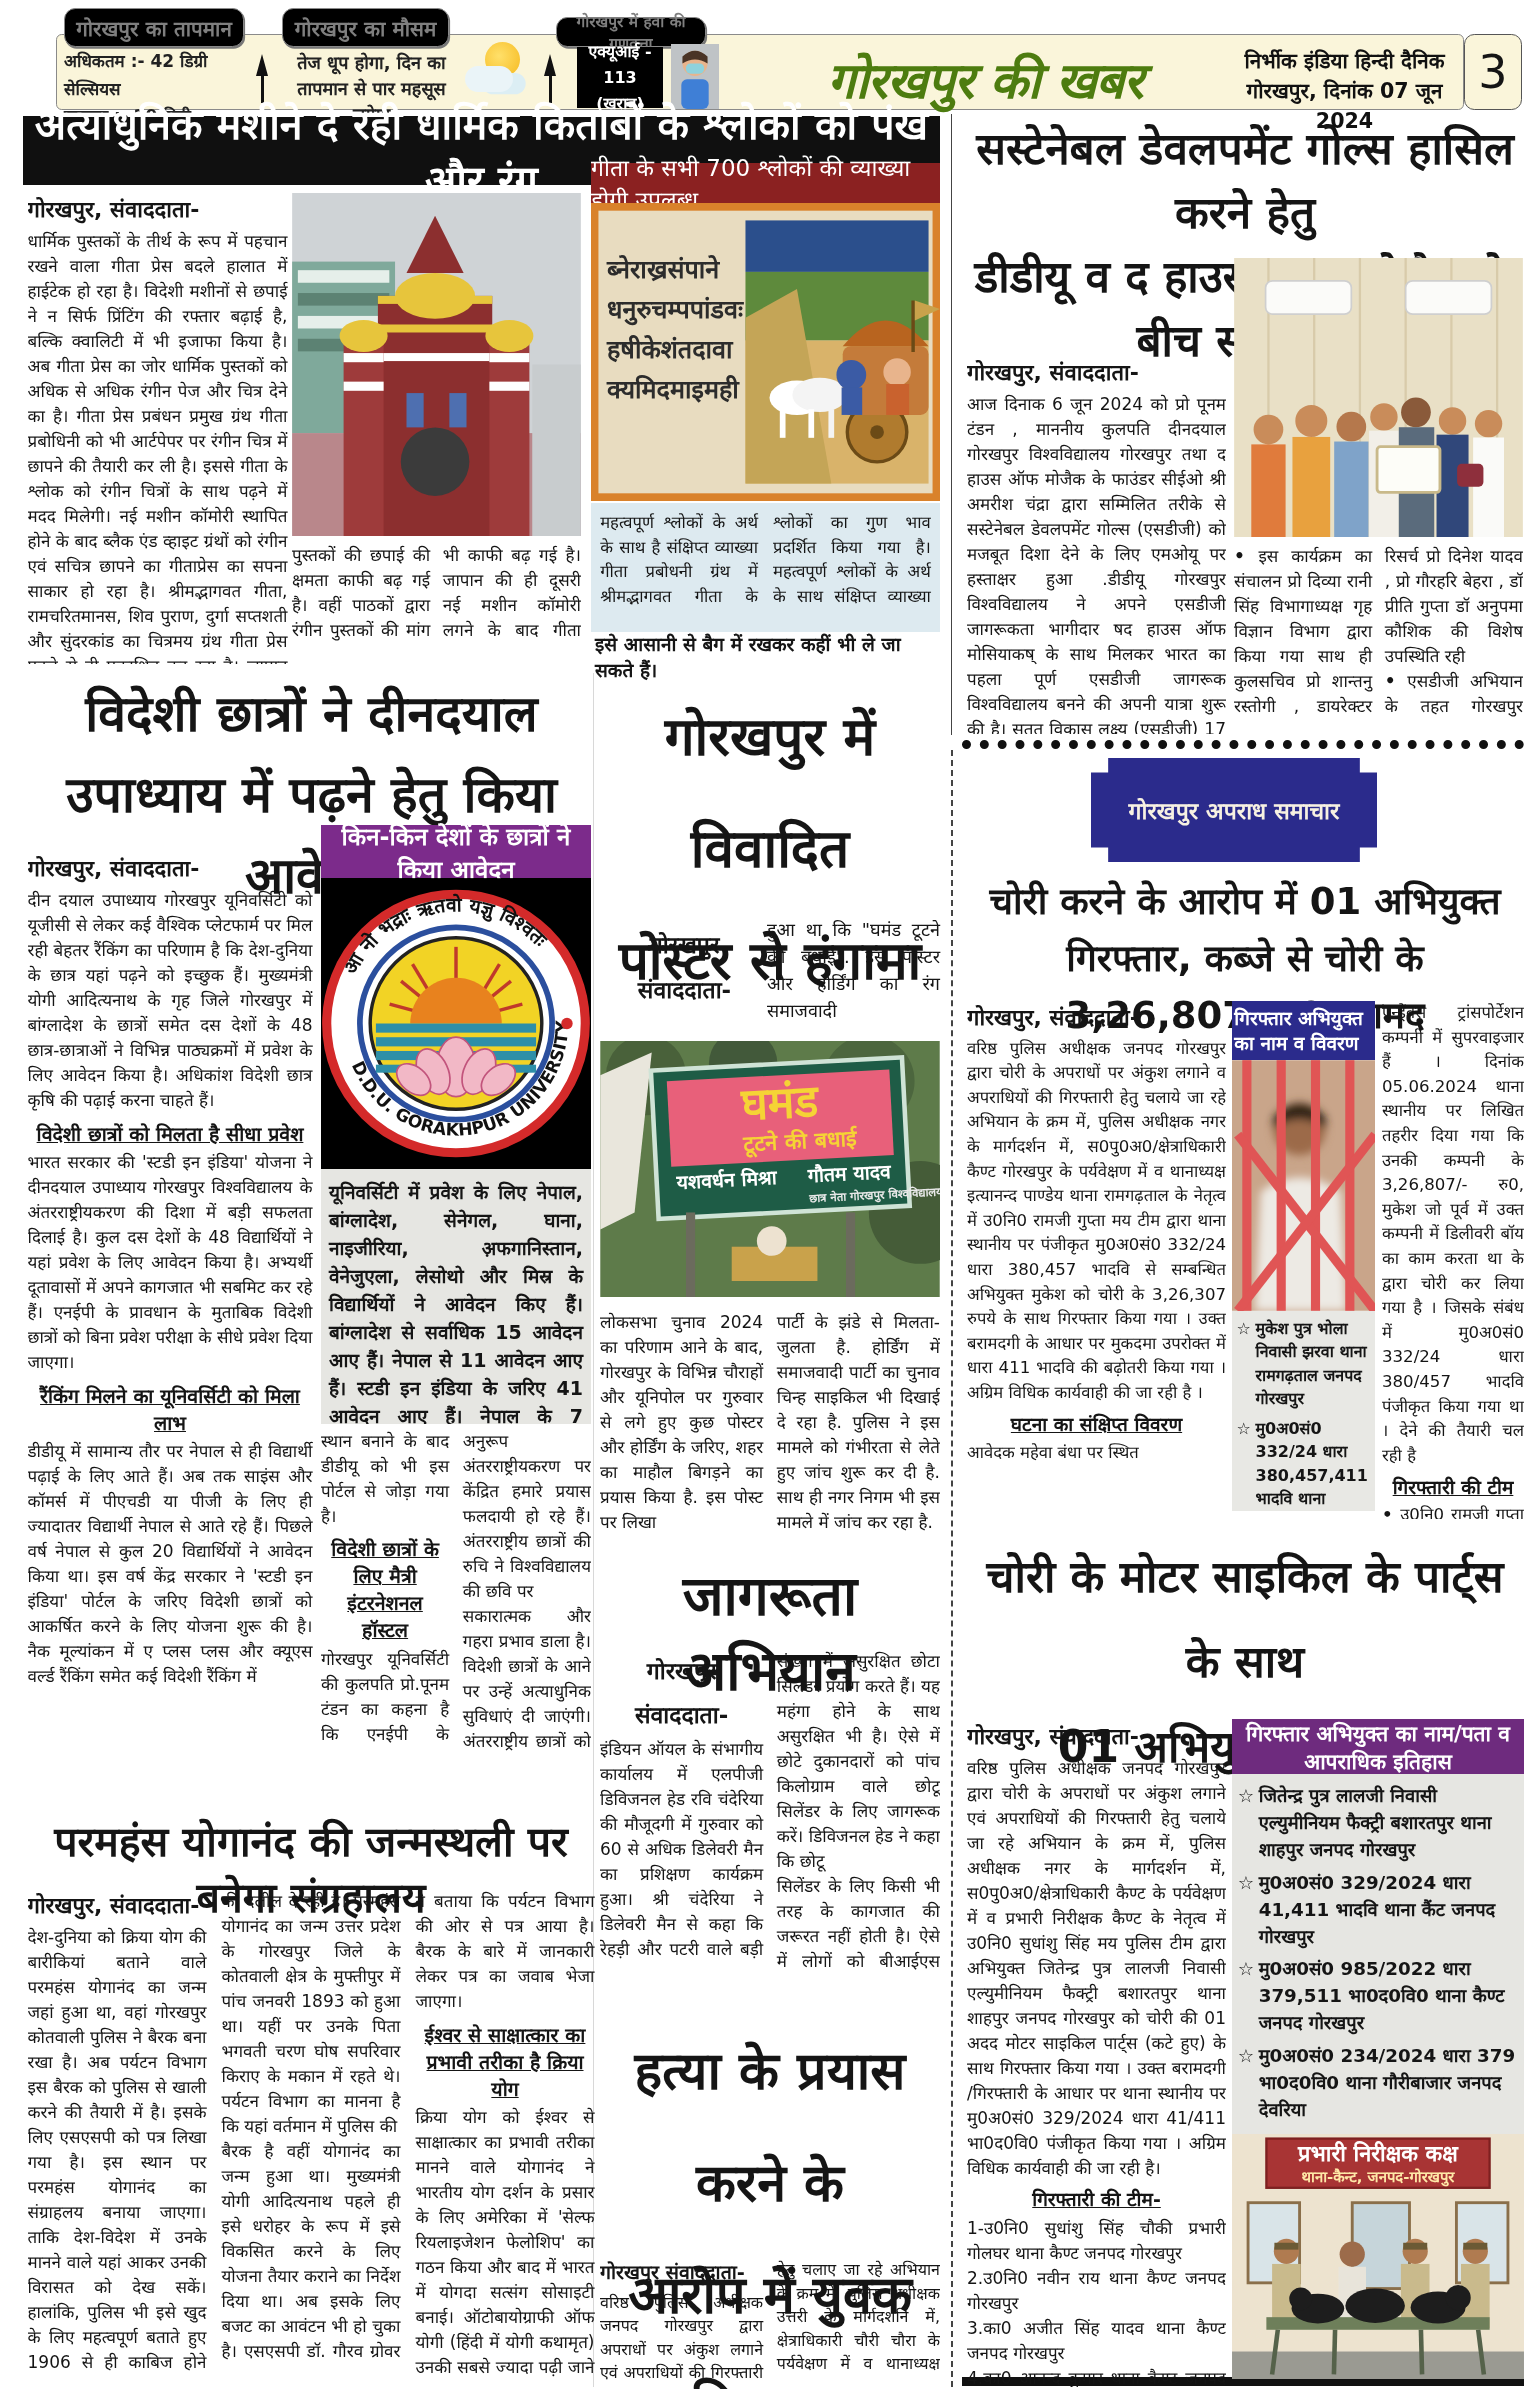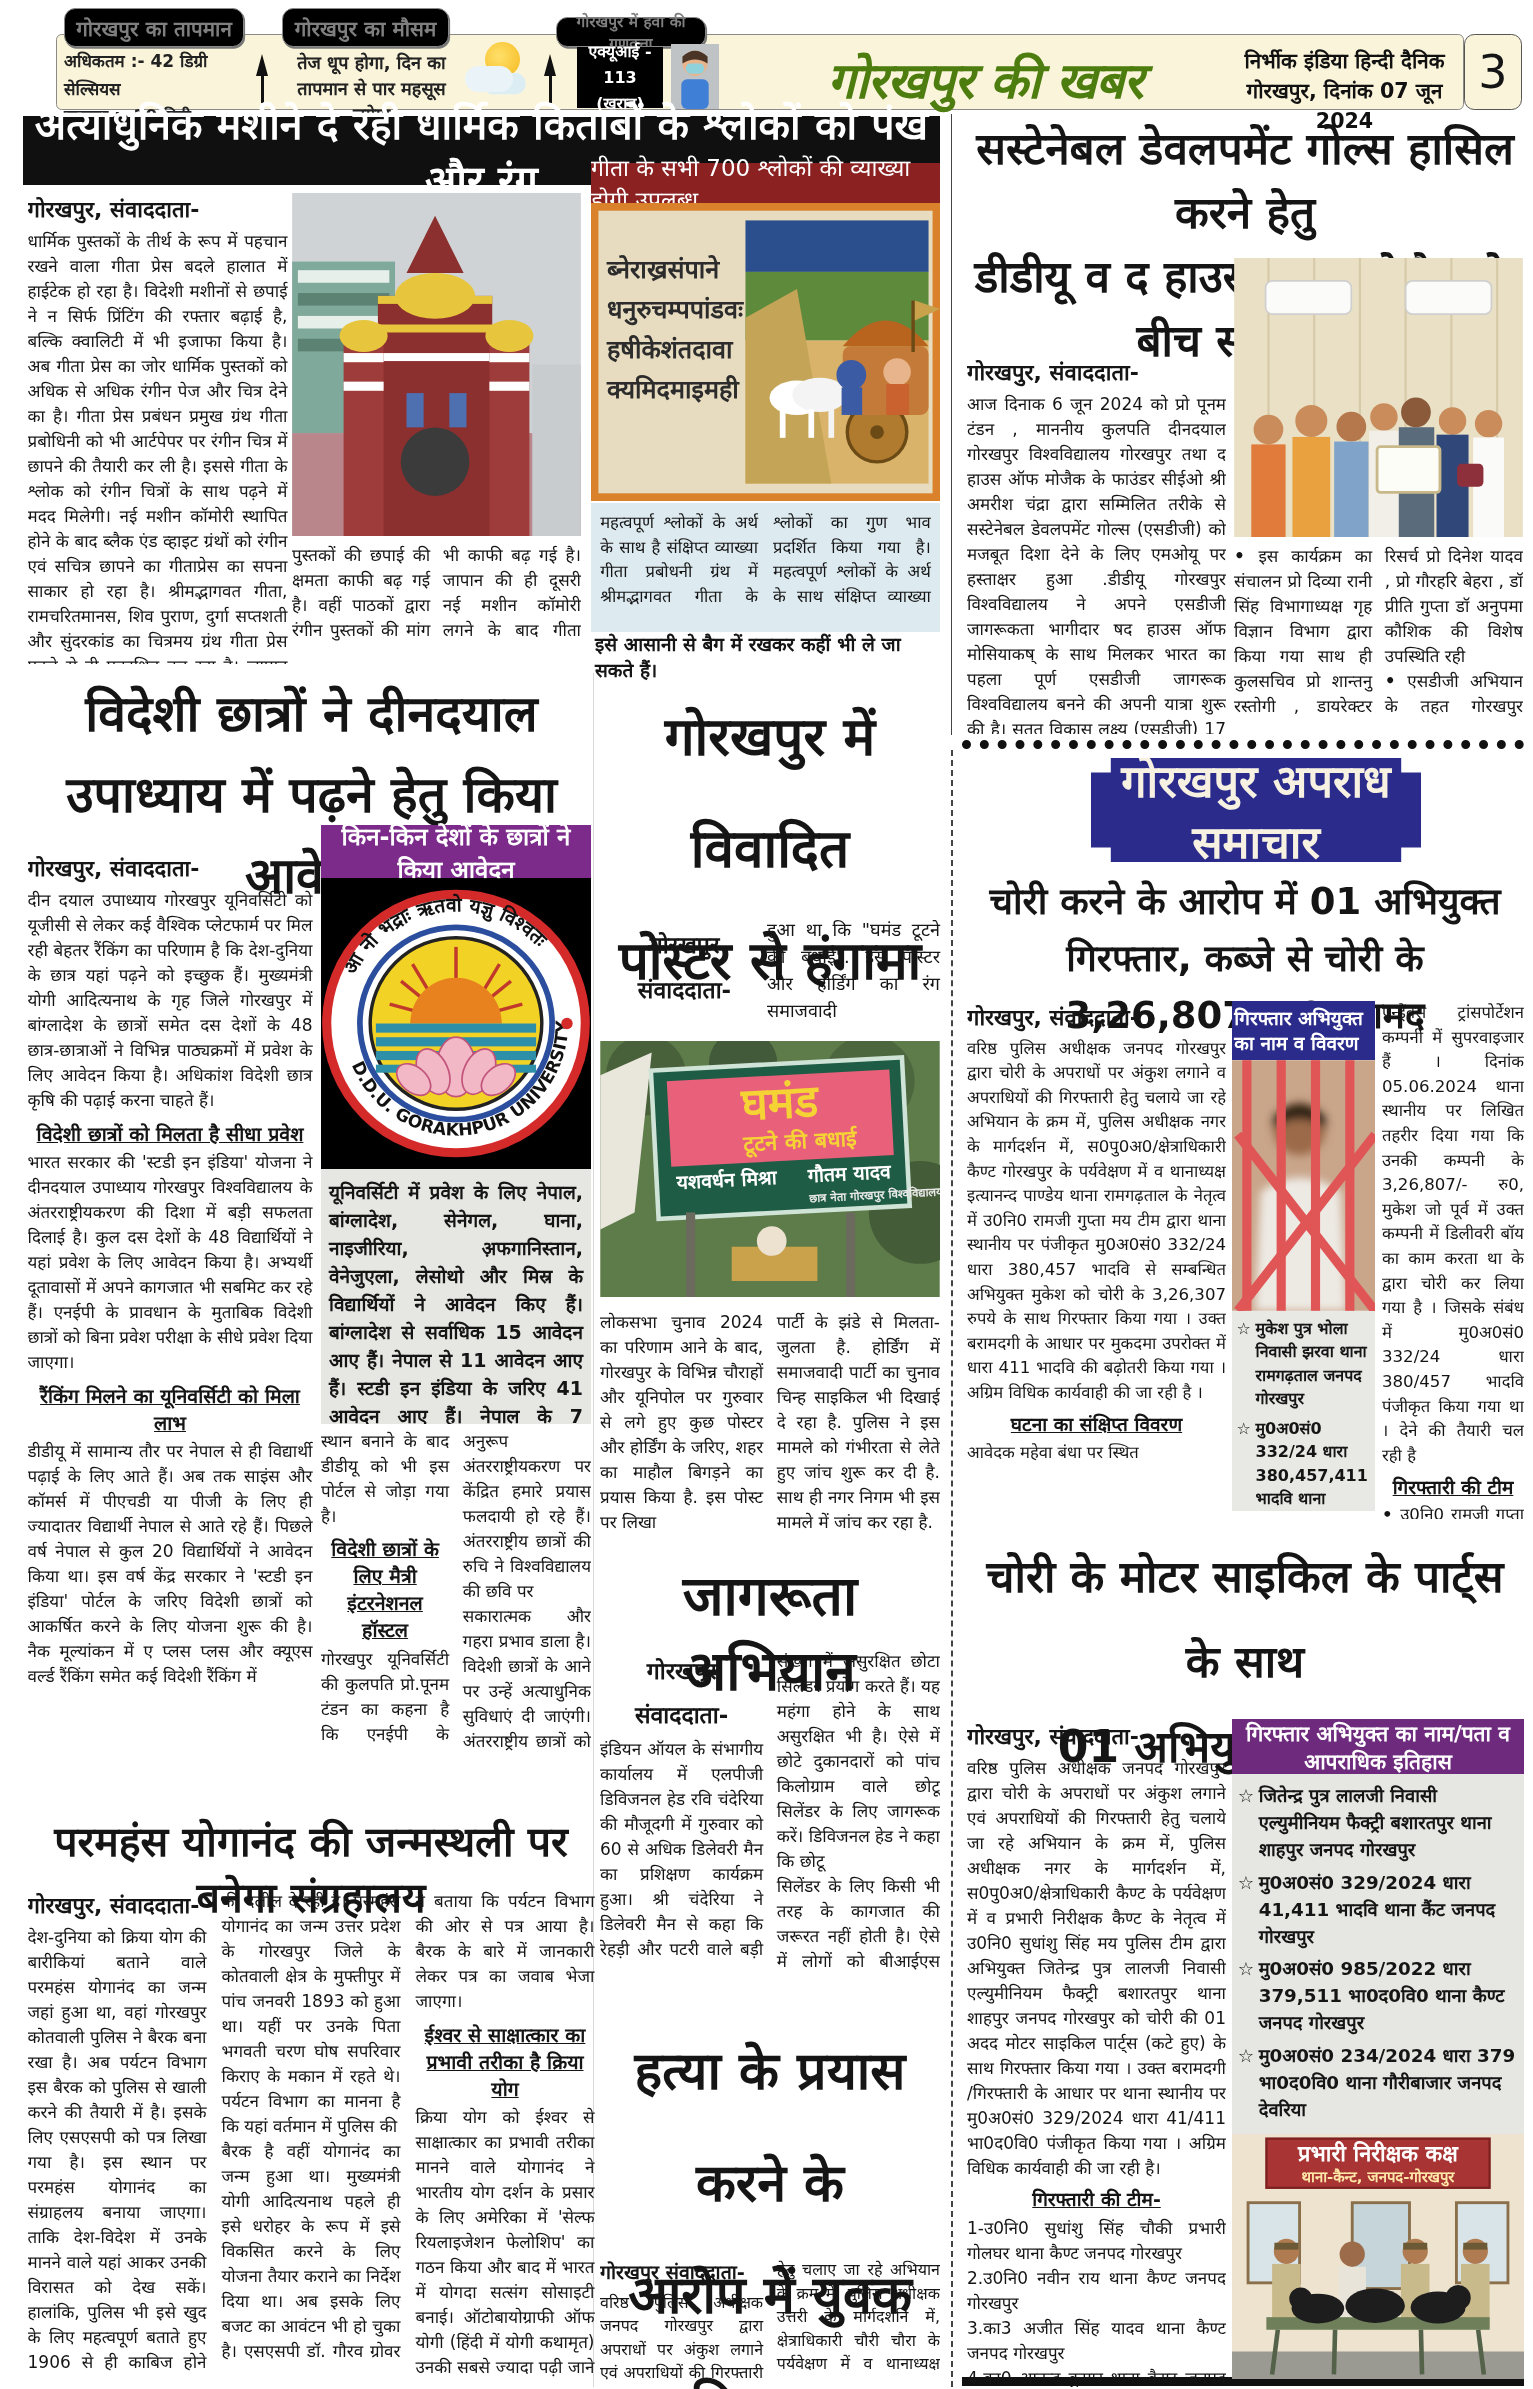--- a/index.html
+++ b/index.html
@@ -80,21 +80,21 @@
   .g-body .body-txt { font-size:16px; line-height:23.5px; }
 
   
   .d-headline { left:967px; top:117px; width:556px; text-align:center; font-size:44px; font-weight:bold; line-height:64px; }
   .d-col1 { left:967px; top:356px; width:259px; height:378px; }
   .d-photo { left:1234px; top:258px; width:289px; height:279px; }
   .d-under { left:1234px; top:544px; width:289px; height:190px; column-count:2; column-gap:12.6px; }
   .sep-dotted { left:962px; top:740px; width:562px; border-top:9.2px dotted #111; }
 
   
-  .e-plaque { left:1091px; top:758px; width:330px; height:104px; background:#2B2B8C; color:#F7F1E2; font-weight:bold; font-size:45px; display:flex; align-items:center; justify-content:center;
+  .e-plaque { left:1091px; top:758px; width:286px; height:104px; background:#2B2B8C; color:#F7F1E2; font-weight:bold; font-size:23px; display:flex; align-items:center; justify-content:center;
               clip-path:polygon(0 14%,6% 14%,6% 0,94% 0,94% 14%,100% 14%,100% 86%,94% 86%,94% 100%,6% 100%,6% 86%,0 86%); text-align:center; }
   .e-headline { left:967px; top:873px; width:556px; text-align:center; font-size:37px; font-weight:bold; line-height:57px; }
   .e-col1 { left:967px; top:1001px; width:259px; height:518px; }
   .e-col2 { left:1232px; top:1001px; width:143px; }
   .e-col2-head { background:#2B2B8C; color:#fff; font-weight:bold; font-size:19px; line-height:25px; text-align:left; padding:4.6px 2.3px; }
   .e-mug { width:143px; height:251px; }
   .e-stars { background:#E8E8E4; padding:5.7px 4.6px; font-size:16px; line-height:23.5px; font-weight:bold; height:200px; overflow:hidden; }
   .star-item { display:flex; gap:4.6px; margin-bottom:5.7px; }
   .star-item .st { flex:0 0 auto; }
   .e-col3 { left:1382px; top:1001px; width:142px; height:518px; }
@@ -495,21 +495,21 @@
   <div>चोरी के मोटर साइकिल के पार्ट्स के साथ</div>
   <div>01 अभियुक्त गिरफ्तार</div>
 </div>
 
 <div class="abs i-col1 clip">
   <div class="byline">गोरखपुर, संवाददाता-</div>
   <div class="body-txt just">वरिष्ठ पुलिस अधीक्षक जनपद गोरखपुर द्वारा चोरी के अपराधों पर अंकुश लगाने एवं अपराधियों की गिरफ्तारी हेतु चलाये जा रहे अभियान के क्रम में, पुलिस अधीक्षक नगर के मार्गदर्शन में, स0पु0अ0/क्षेत्राधिकारी कैण्ट के पर्यवेक्षण में व प्रभारी निरीक्षक कैण्ट के नेतृत्व में उ0नि0 सुधांशु सिंह मय पुलिस टीम द्वारा अभियुक्त जितेन्द्र पुत्र लालजी निवासी एल्युमीनियम फैक्ट्री बशारतपुर थाना शाहपुर जनपद गोरखपुर को चोरी की 01 अदद मोटर साइकिल पार्ट्स (कटे हुए) के साथ गिरफ्तार किया गया । उक्त बरामदगी /गिरफ्तारी के आधार पर थाना स्थानीय पर मु0अ0सं0 329/2024 धारा 41/411 भा0द0वि0 पंजीकृत किया गया । अग्रिम विधिक कार्यवाही की जा रही है।</div>
   <span class="team-head">गिरफ्तारी की टीम-</span>
   <div class="body-txt just">1-उ0नि0 सुधांशु सिंह चौकी प्रभारी गोलघर थाना कैण्ट जनपद गोरखपुर</div>
   <div class="body-txt just">2.उ0नि0 नवीन राय थाना कैण्ट जनपद गोरखपुर</div>
-  <div class="body-txt just">3.का3 अजीत सिंह यादव थाना कैण्ट जनपद गोरखपुर</div>
+  <div class="body-txt just">3.का0 अजीत सिंह यादव थाना कैण्ट जनपद गोरखपुर</div>
   <div class="body-txt just">4.का0 आनन्द कुमार थाना कैण्ट जनपद गोरखपुर</div>
 
 </div>
 
 <div class="abs i-right">
   <div class="purple-bar i-pbar">गिरफ्तार अभियुक्त का नाम/पता व आपराधिक इतिहास</div>
   <div class="i-gray">
     <div class="star-item">
         <span class="st">☆</span>
         <span>जितेन्द्र पुत्र लालजी निवासी एल्युमीनियम फैक्ट्री बशारतपुर थाना शाहपुर जनपद गोरखपुर</span>

